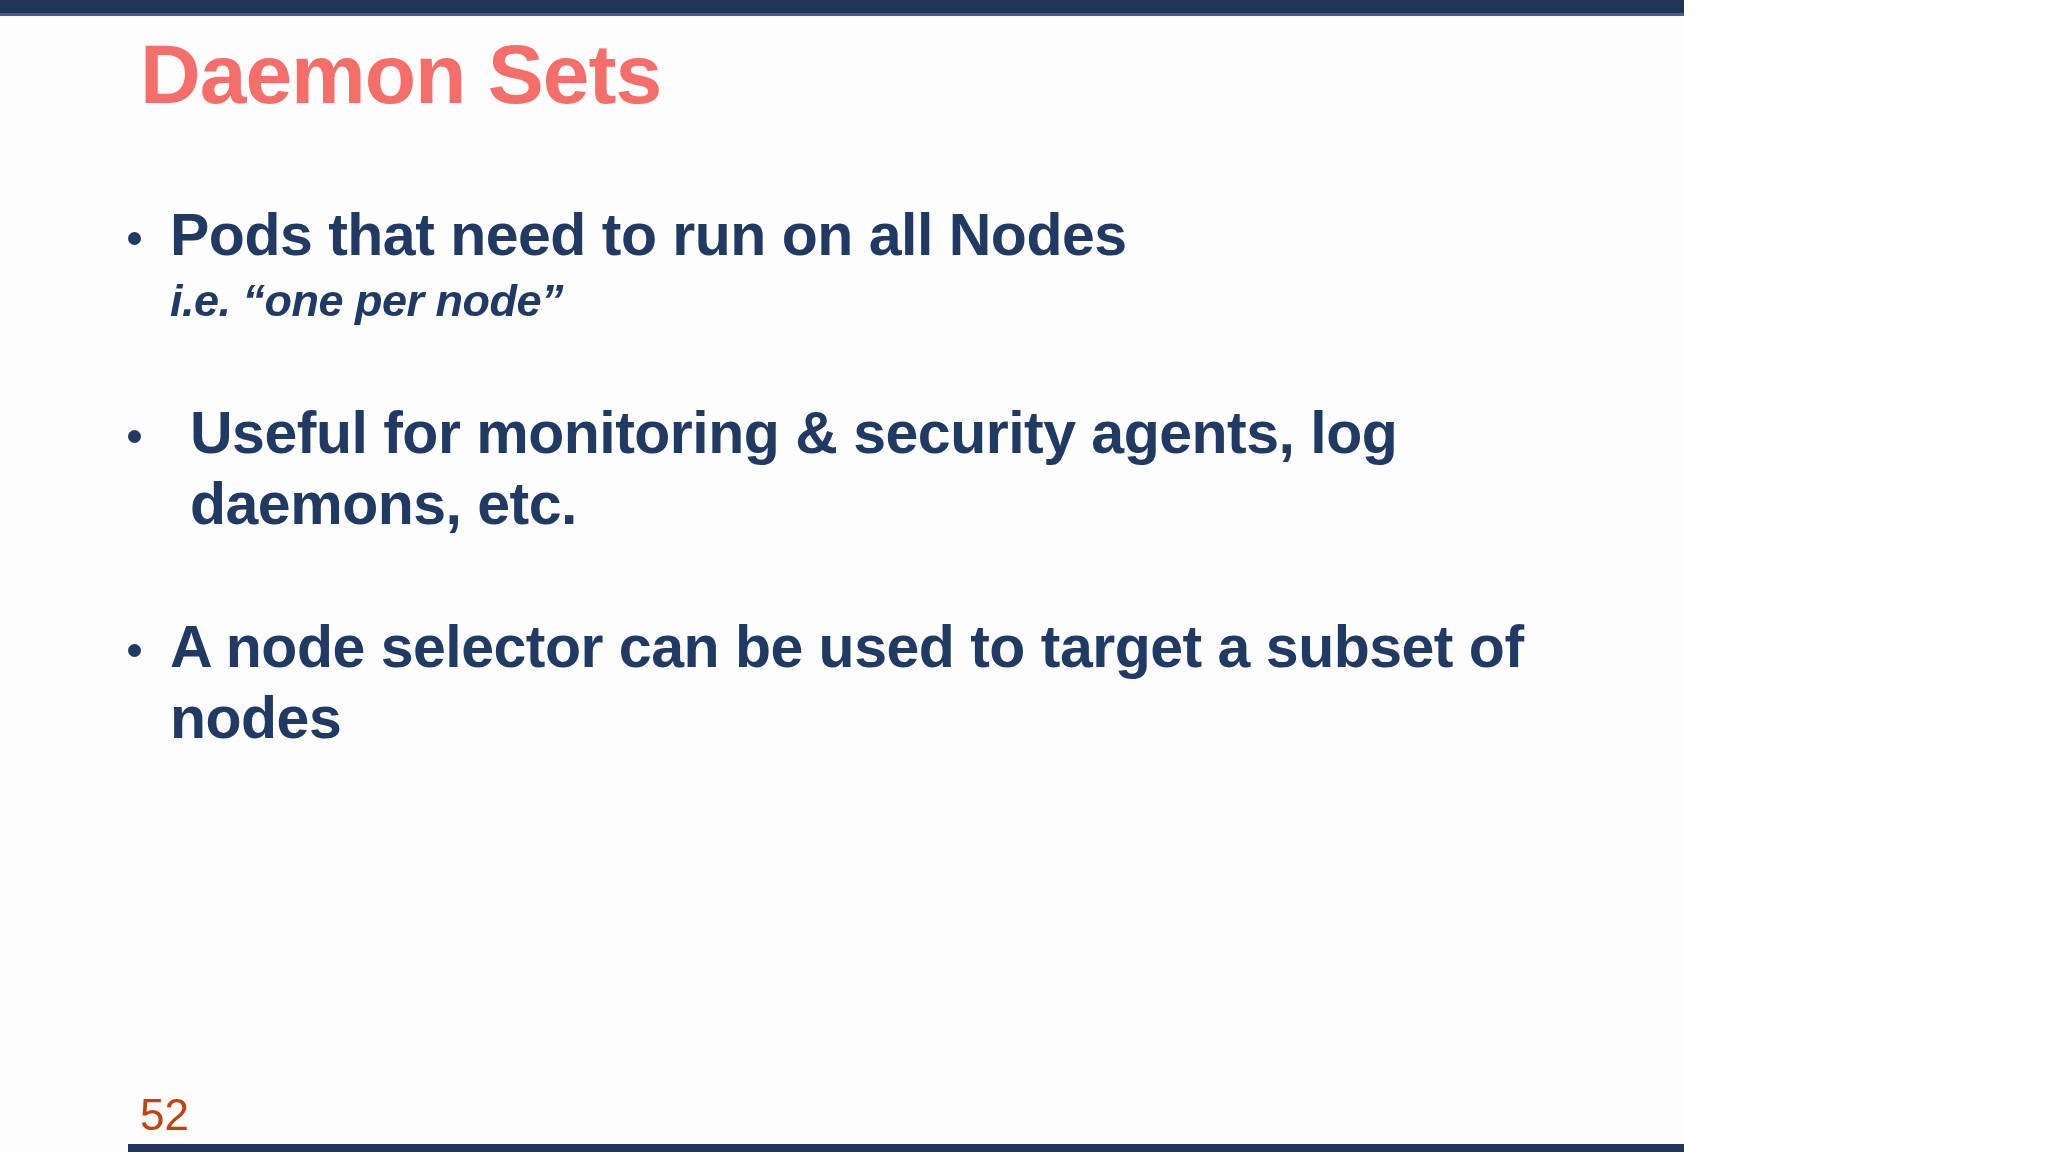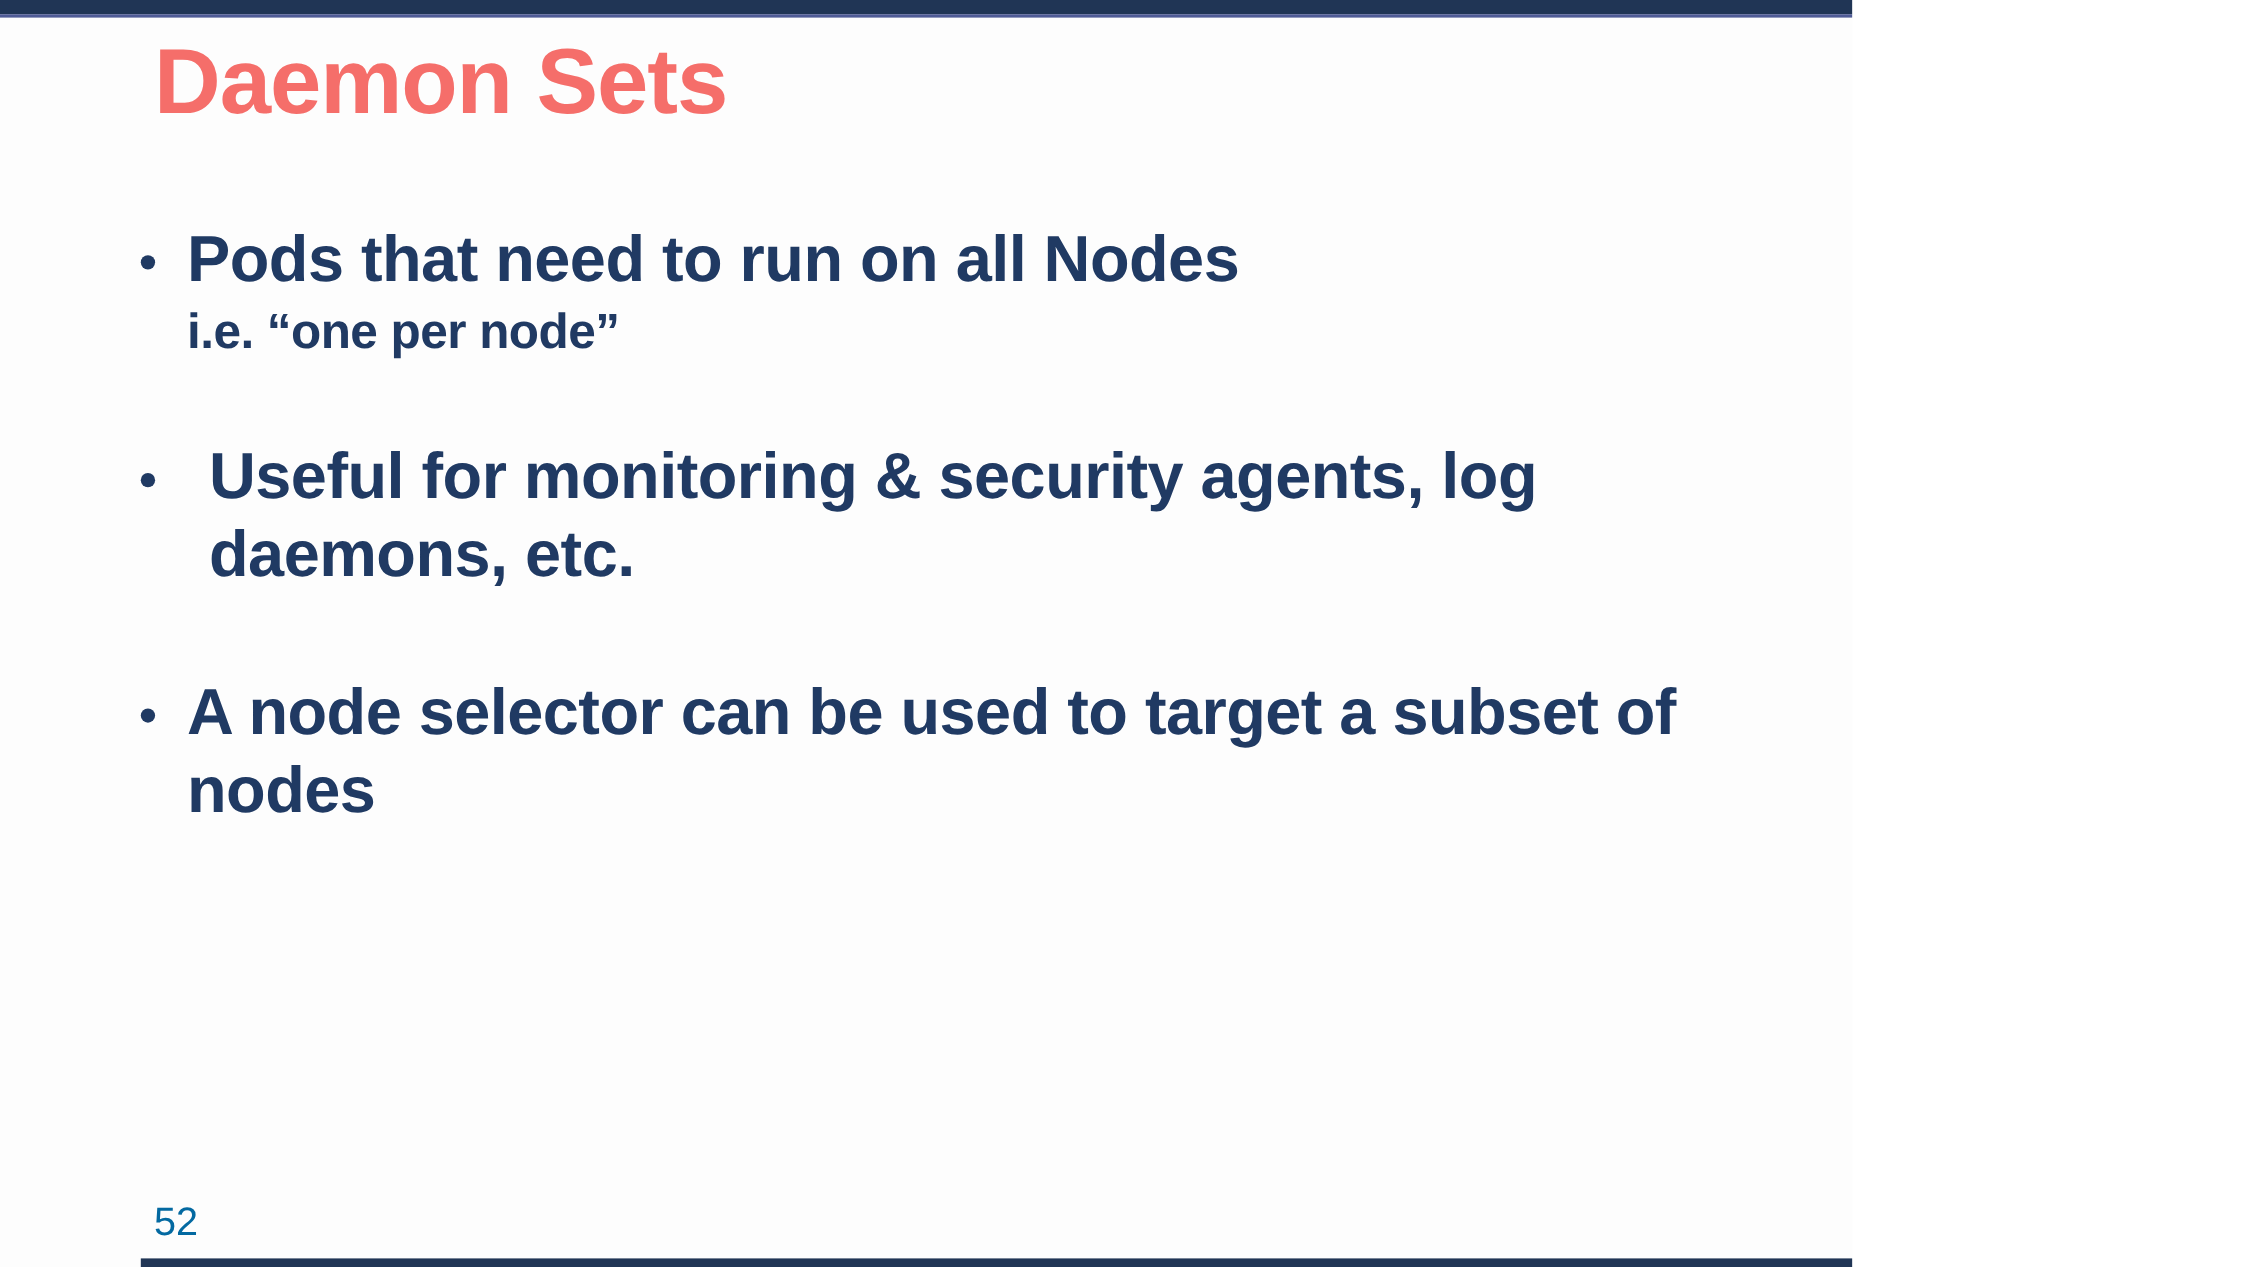--- a/index.html
+++ b/index.html
@@ -68,36 +68,37 @@
     font-size: 59px;
     font-weight: 700;
     letter-spacing: -0.5px;
     color: #203A63;
     line-height: 1.2;
     white-space: pre-line;
   }
   .bullet-sub {
     font-size: 45px;
     font-weight: 700;
+    font-style: italic;
     letter-spacing: -0.5px;
     color: #203A63;
     line-height: 1.15;
     margin-top: 4px;
   }
   .bullet-sub:empty { display: none; }
   .group-1 { top: 200px; }
   .group-2 { top: 398px; gap: 20px; }
   .group-3 { top: 612px; }
   .page-number {
     position: absolute;
     left: 140px;
     top: 1090px;
-    font-size: 36px;
+    font-size: 44px;
     font-weight: 400;
-    color: #0369a1;
+    color: #c2410c;
   }
   .logo {
     position: absolute;
     left: 1846px;
     top: 1070px;
     width: 68px;
     height: 80px;
   }
   .logo svg { width: 100%; height: 100%; display: block; }
 </style>

